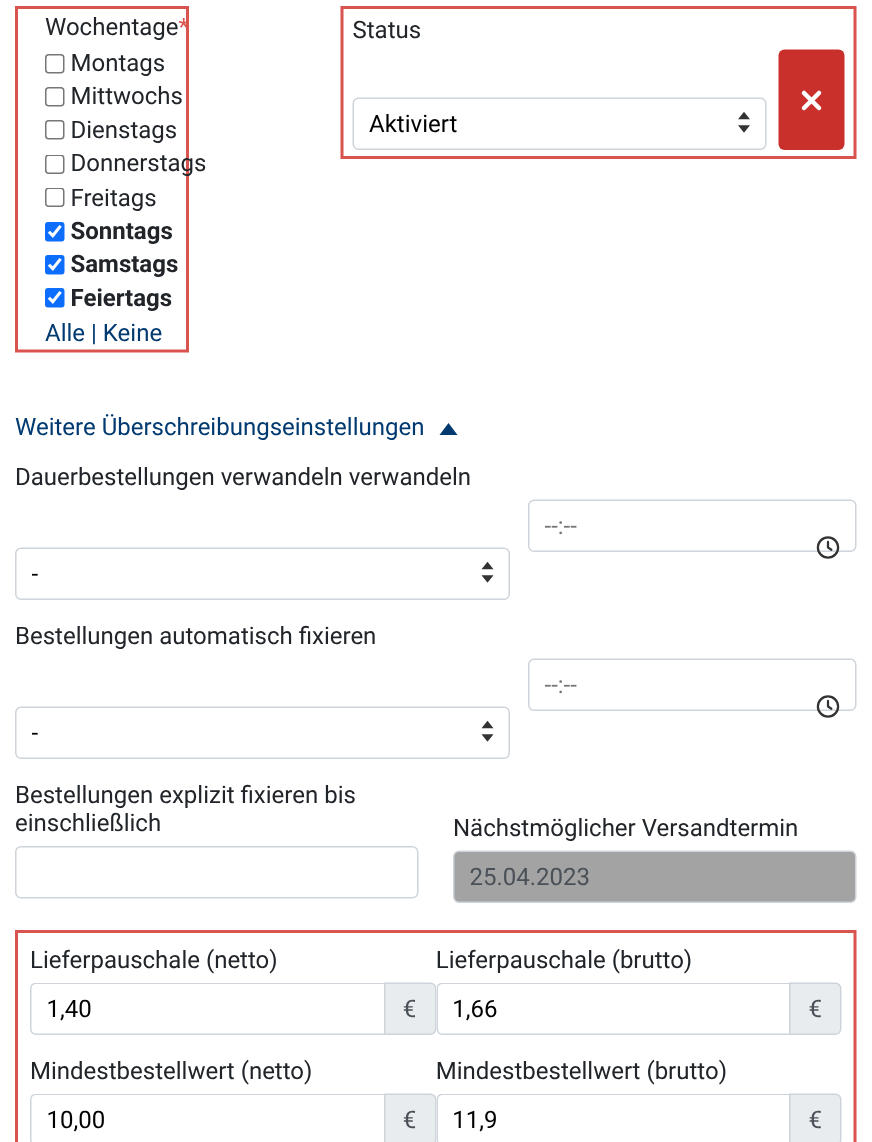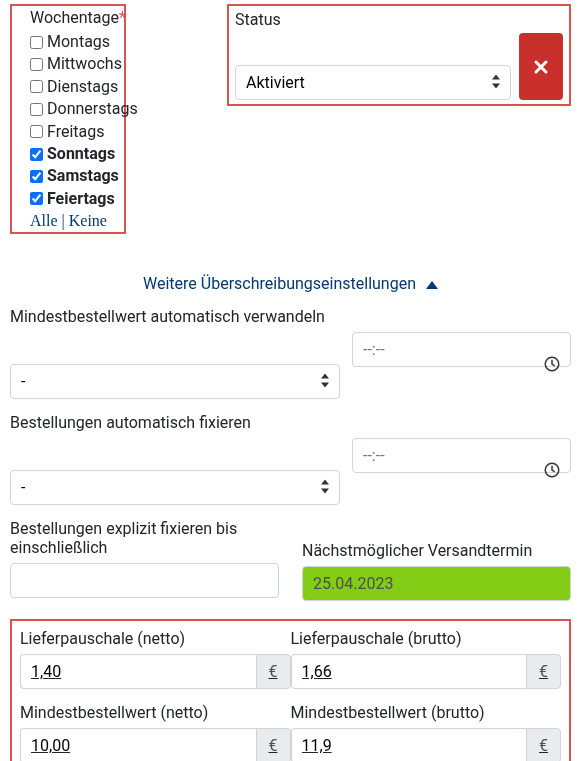--- a/index.html
+++ b/index.html
@@ -29,21 +29,21 @@
       display: flex;
       align-items: center;
       gap: 4px;
       line-height: 1.4;
     }
     .checkbox-row input[type="checkbox"] {
       width: 13px; height: 13px;
       accent-color: #0d6efd;
     }
     .bold { font-weight: 700; }
-    .link-row { color: #003a70; margin-top: 2px; font-family: Liberation Serif, serif; }
+    .link-row { color: #003a70; margin-top: 2px; }
     .link-row a { color: #003a70; text-decoration: none; cursor: pointer; }
     .status-controls { display: flex; gap: 8px; align-items: stretch; margin-top: 4px; }
     .form-select, .form-input, .form-time {
       border: 1px solid #ced4da;
       border-radius: 4px;
       padding: 7px 10px;
       font-size: 16px;
       background: #fff;
       width: 100%;
       font-family: inherit;
@@ -64,43 +64,43 @@
       color: #fff;
       width: 44px;
       display: flex;
       align-items: center;
       justify-content: center;
       cursor: pointer;
     }
     .btn-danger svg { width: 16px; height: 16px; }
 
     .more-settings {
-      text-align: center;
+      text-align: left;
       margin-top: 40px;
       color: #003a70;
       cursor: pointer;
     }
     .more-settings .filled-caret {
       display: inline-block;
       width: 0; height: 0;
       border-left: 6px solid transparent;
       border-right: 6px solid transparent;
       border-bottom: 8px solid #003a70;
       margin-left: 6px;
       vertical-align: middle;
     }
 
     .form-group { margin-top: 14px; }
     .two-col { display: flex; gap: 23px; }
     .col { flex: 1; }
     .fl { display: flex; gap: 12px; }
     .input-time-wrap { position: relative; }
     .clock-icon { position: absolute; right: 10px; top: 50%; transform: translateY(-50%); pointer-events: none; }
-    .readonly { background: #84cc16; color: #495057; }
-    .input-group { display: flex; text-decoration: underline; }
+    .readonly { background: #a3a3a3; color: #495057; }
+    .input-group { display: flex; }
     .input-group .form-input { border-top-right-radius: 0; border-bottom-right-radius: 0; border-right: none; }
     .input-group-text {
       border: 1px solid #ced4da;
       border-top-right-radius: 4px;
       border-bottom-right-radius: 4px;
       background: #e9ecef;
       padding: 7px 12px;
       color: #495057;
     }
     .red-box {
@@ -182,21 +182,21 @@
     </div>
   </div>
 </div>
 
 <div class="more-settings">
   <span>Weitere Überschreibungseinstellungen</span>
   <span class="filled-caret"></span>
 </div>
 
 <div class="form-group">
-  <div>Mindestbestellwert automatisch verwandeln</div>
+  <div>Dauerbestellungen verwandeln verwandeln</div>
   <div class="fl" style="margin-top:6px;">
     <div class="select-wrap" style="flex:0 0 330px;">
       <select class="form-select">
         <option>-</option>
       </select>
       <span class="select-caret">
         <svg width="10" height="14" viewBox="0 0 10 14">
             <path d="M5 0 L9 5 H1 Z M5 14 L1 9 H9 Z" fill="#333"></path>
           </svg>
       </span>

